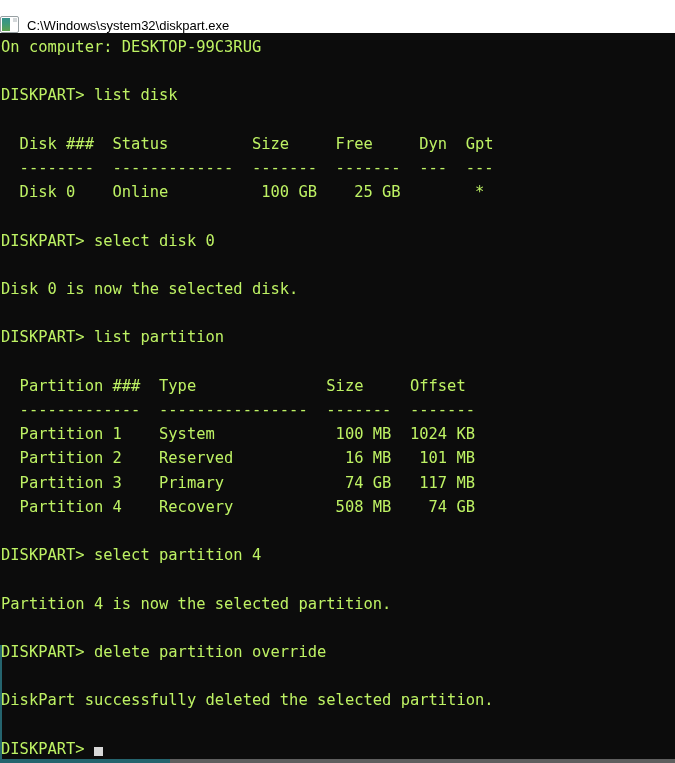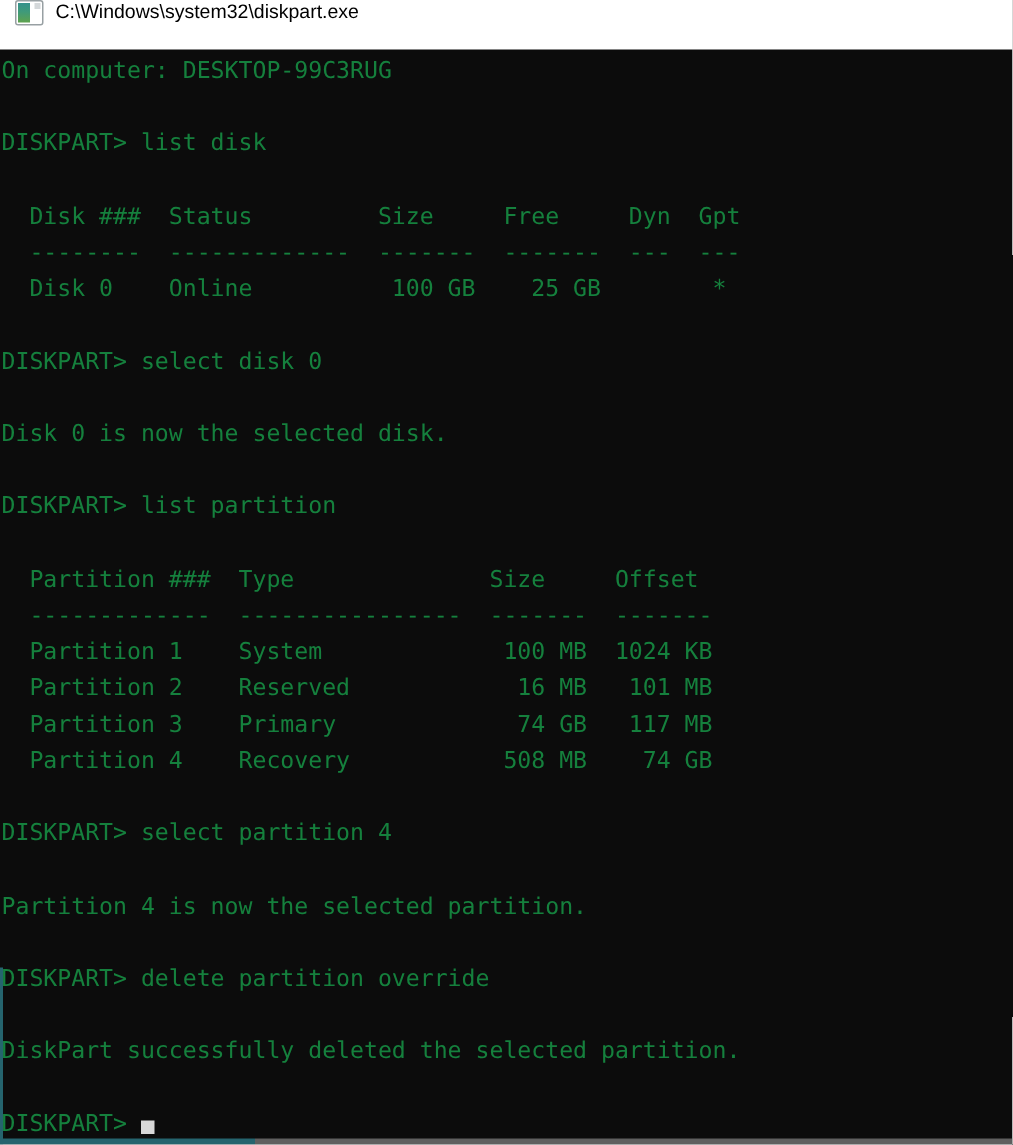--- a/index.html
+++ b/index.html
@@ -8,22 +8,22 @@
     width: 675px;
     height: 763px;
     overflow: hidden;
     background: #ffffff;
     font-family: "Liberation Sans", sans-serif;
   }
   .titlebar {
     height: 33px;
     background: #ffffff;
     display: flex;
-    align-items: flex-start;
-    padding-left: 10px;
+    align-items: flex-end;
+    padding-left: 0;
     box-sizing: border-box;
   }
   .appicon {
     width: 17px; height: 15px;
     border: 1px solid #98a0a3;
     border-radius: 2px;
     background: #ffffff;
     position: relative;
     flex: 0 0 auto;
   }
@@ -47,21 +47,21 @@
     background: #0c0c0c;
     overflow: hidden;
     cursor: text;
   }
   .console pre {
     margin: 0;
     padding: 2px 0 0 1px;
     font-family: "DejaVu Sans Mono", "Liberation Mono", monospace;
     font-size: 15.45px;
     line-height: 24.2px;
-    color: #15803d;
+    color: #bef264;
     white-space: pre;
   }
   .cursor {
     display: inline-block;
     width: 9px;
     height: 9px;
     background: #d8d8d8;
     vertical-align: -2px;
   }
   .edge-left-accent {

